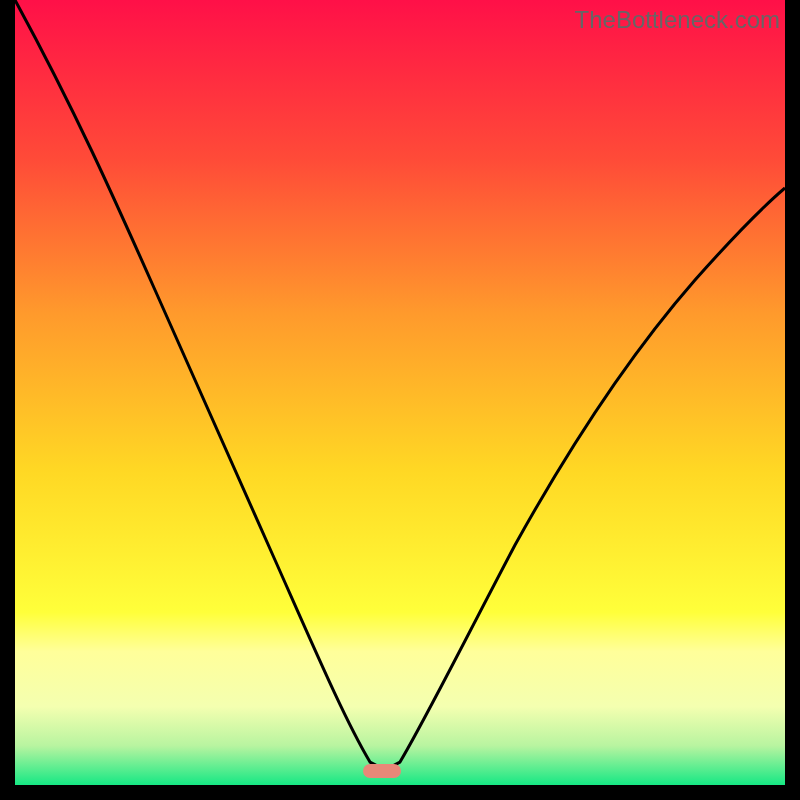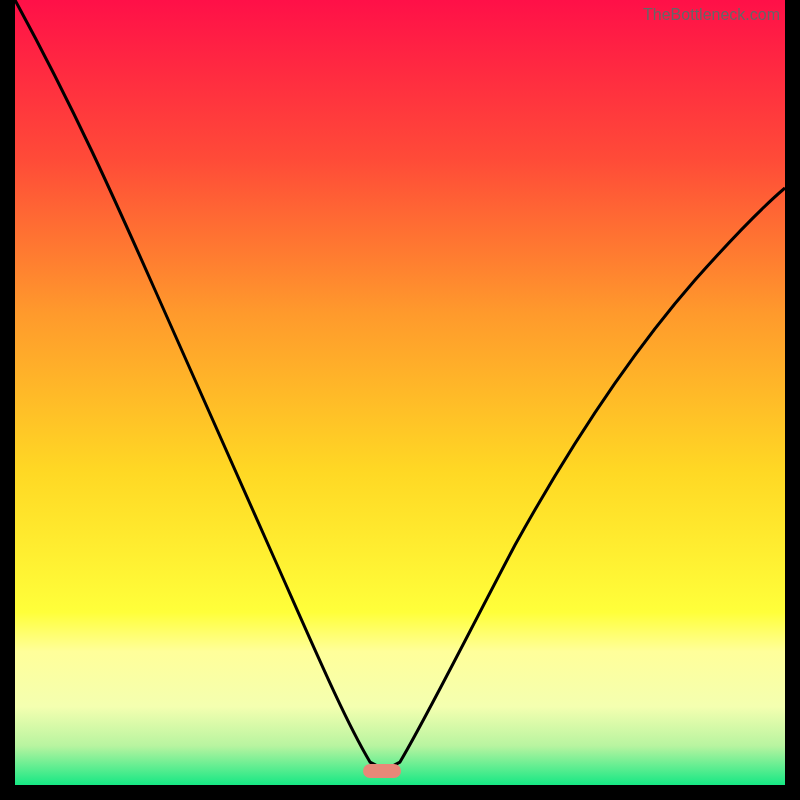--- a/index.html
+++ b/index.html
@@ -24,21 +24,21 @@
     left: 0;
     top: 0;
     width: 100%;
     height: 100%;
   }
   .watermark {
     position: absolute;
     top: 6px;
     right: 20px;
     color: #666;
-    font-size: 16px;
+    font-size: 24px;
     font-weight: 500;
     z-index: 10;
   }
   .curve-svg {
     position: absolute;
     left: 0;
     top: 0;
     width: 100%;
     height: 100%;
     z-index: 5;

